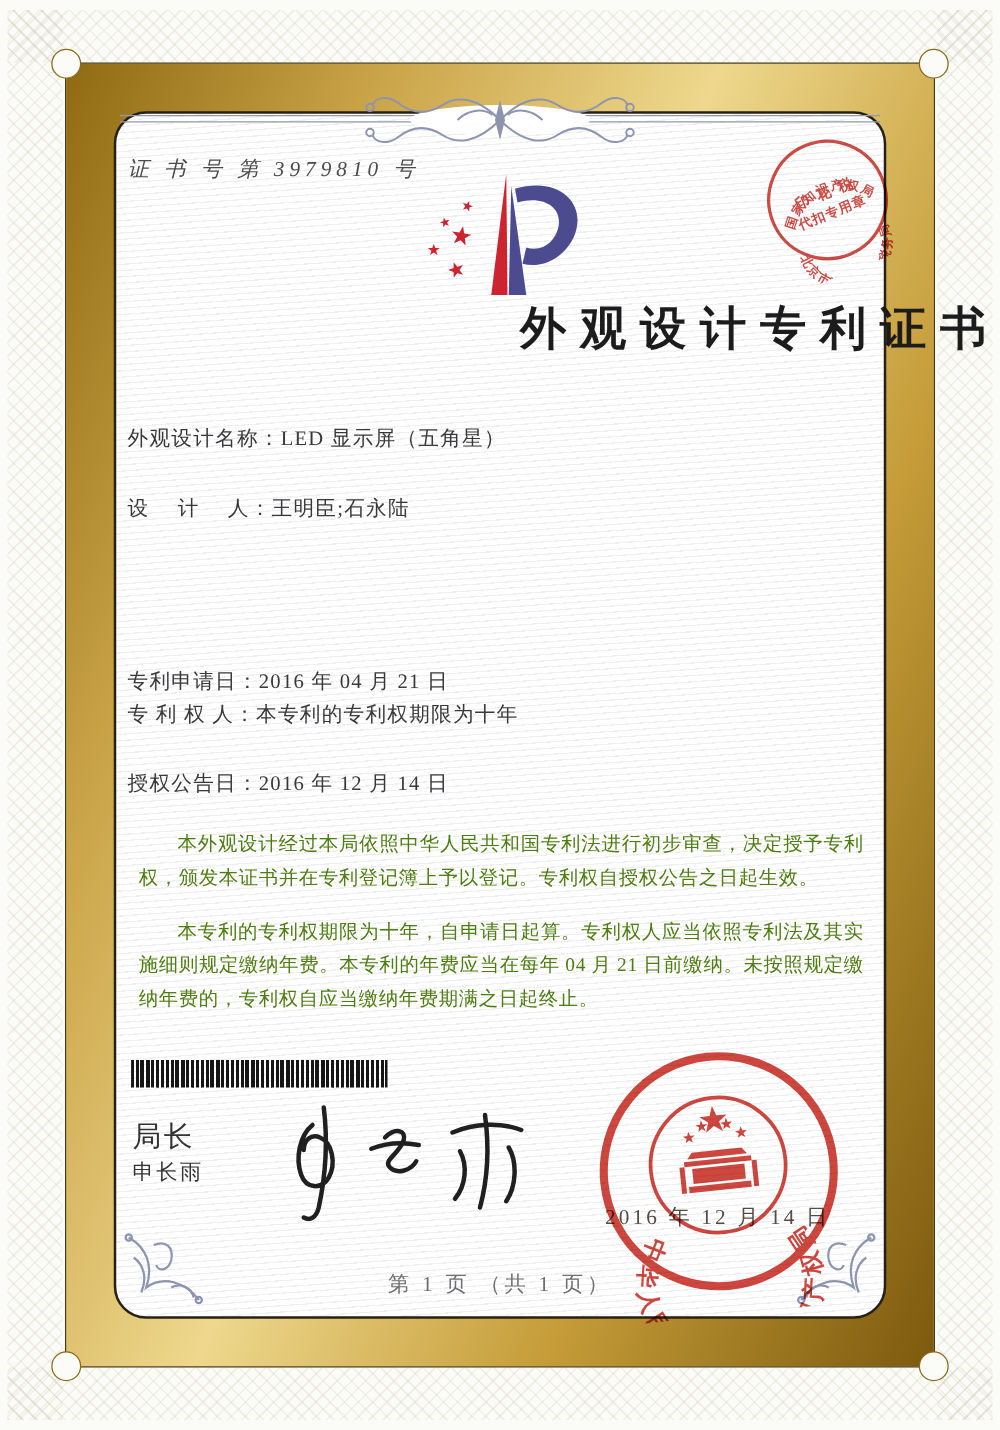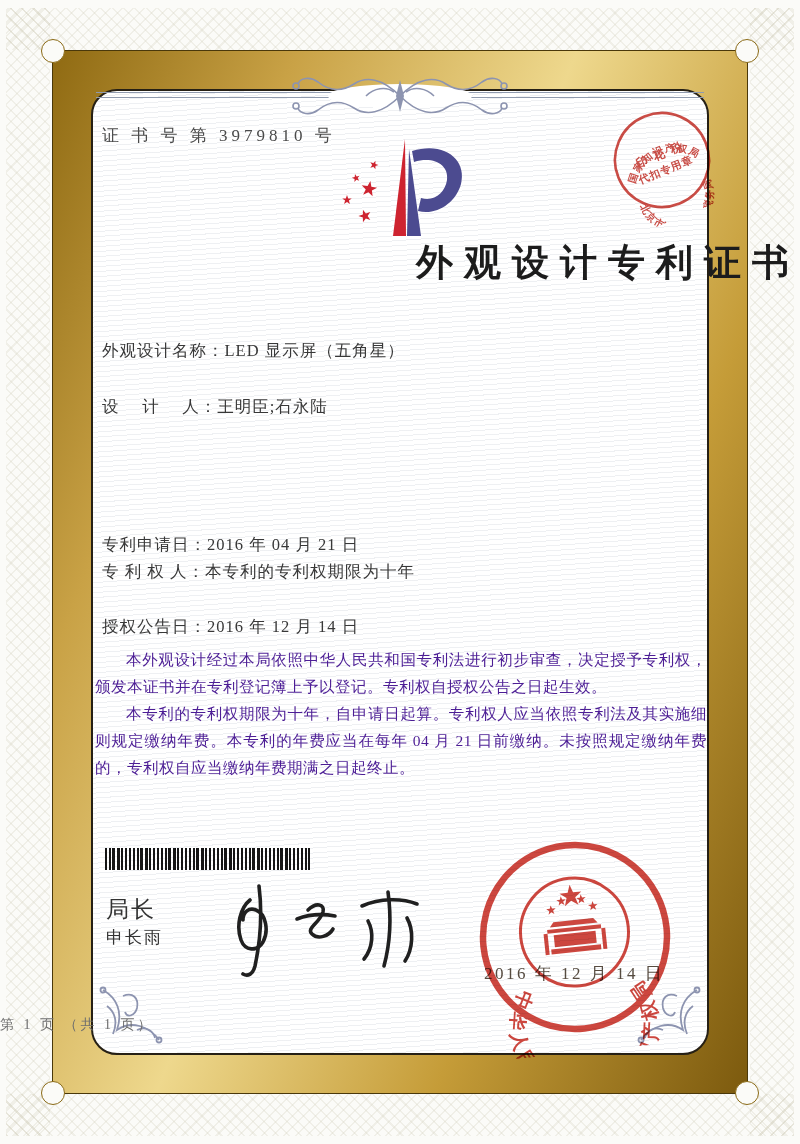--- a/index.html
+++ b/index.html
@@ -43,57 +43,57 @@
     box-sizing:border-box;
   }
   
   .rule{position:absolute;left:96px;width:608px;height:1px;background:#8f9aae;}
   .rule.r1{top:92px}.rule.r2{top:97px}
   .ornament-top{position:absolute;left:270px;top:70px;width:260px;height:52px;}
   .ornament-corner{position:absolute;width:80px;height:80px;}
   .ornament-corner.bl{left:97px;top:968px;}
   .ornament-corner.br{left:623px;top:968px;transform:scaleX(-1);}
   
-  .cert-number{position:absolute;left:102px;top:124px;font-size:17px;letter-spacing:4px;color:#4a4a4a;}
+  .cert-number{position:absolute;left:102px;top:124px;font-size:17px;letter-spacing:4px;color:#4a4a4a;font-style:italic;}
   .logo{position:absolute;left:332px;top:136px;width:140px;height:106px;}
   .title{
     position:absolute;left:0;top:238px;width:100%;text-align:right;
     font-size:37px;font-weight:bold;letter-spacing:11px;color:#1c1c1c;text-indent:11px;
   }
   .tax-seal{
     position:absolute;left:602px;top:100px;width:120px;height:120px;
     transform:rotate(-22deg);mix-blend-mode:multiply;opacity:.95;
   }
   .field{position:absolute;left:102px;font-size:16.5px;color:#383838;letter-spacing:1px;white-space:nowrap;}
   .f0{top:340px}.f1{top:396px}.f2{top:451px}.f3{top:534px}.f4{top:561px}.f5{top:616px}
   .paragraphs{position:absolute;left:95px;top:646px;width:612px;}
   .paragraphs p{
-    margin:0;font-size:15.5px;line-height:27px;color:#4c1d95;
+    margin:16px;font-size:15.5px;line-height:27px;color:#4d7c0f;
     text-align:justify;text-indent:2em;letter-spacing:.5px;
   }
   .barcode{
     position:absolute;left:105px;top:848px;width:205px;height:22px;
     background:
       repeating-linear-gradient(90deg,#151515 0 2px,transparent 2px 4px),
       repeating-linear-gradient(90deg,#151515 0 1px,transparent 1px 7px);
   }
   .director-title{position:absolute;left:106px;top:894px;font-size:23px;color:#333;letter-spacing:2px;}
   .director-name{position:absolute;left:106px;top:926px;font-size:17px;color:#333;letter-spacing:2px;}
   .signature{position:absolute;left:212px;top:874px;width:235px;height:110px;}
   .big-seal{
     position:absolute;left:460px;top:822px;width:230px;height:230px;
     transform:rotate(-6deg);mix-blend-mode:multiply;opacity:.96;
   }
   .seal-date{
     position:absolute;left:484px;top:962px;font-size:17px;color:#574c41;
     letter-spacing:2.5px;mix-blend-mode:multiply;white-space:nowrap;
   }
   .page-footer{
-    position:absolute;left:0;top:1016px;width:100%;text-align:left;
-    font-size:14px;color:#6e6e6e;letter-spacing:3px;
+    position:absolute;left:0;top:1016px;width:100%;text-align:center;
+    font-size:17px;color:#6e6e6e;letter-spacing:3px;
   }
 </style>
 </head>
 <body>
 
 <div class="page">
 
   <div class="lace lace-top"></div>
   <div class="lace lace-bottom"></div>
   <div class="lace lace-left"></div>

